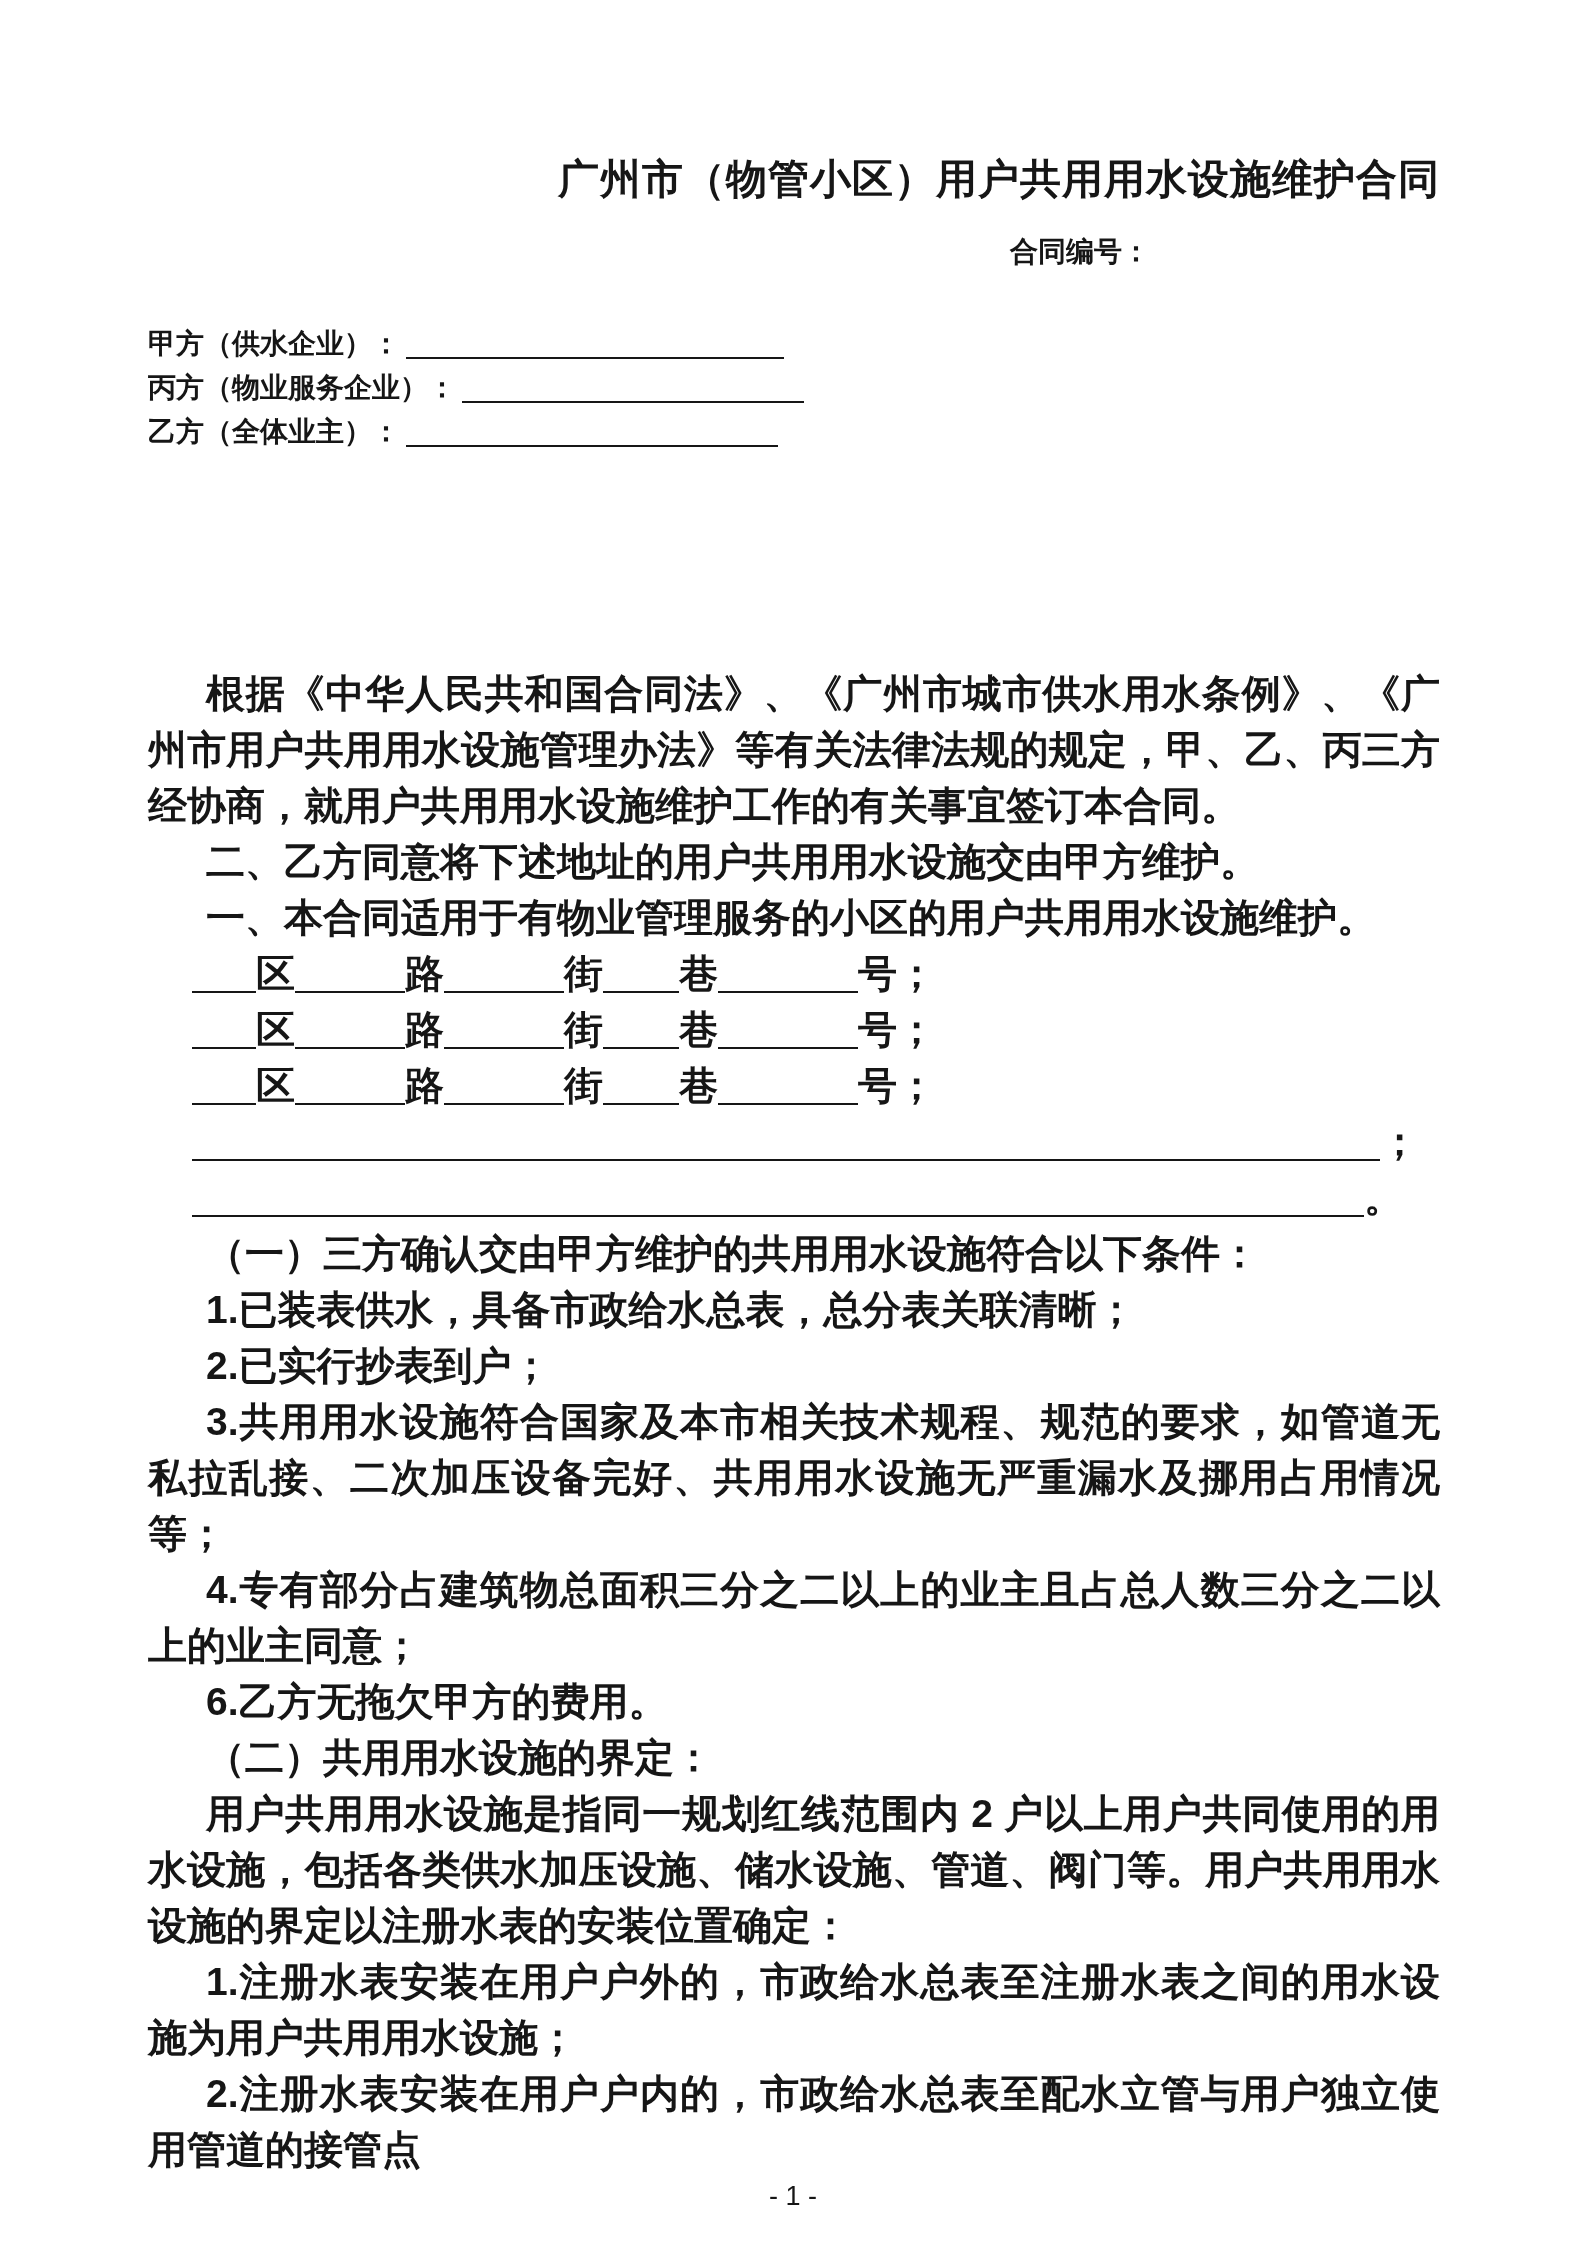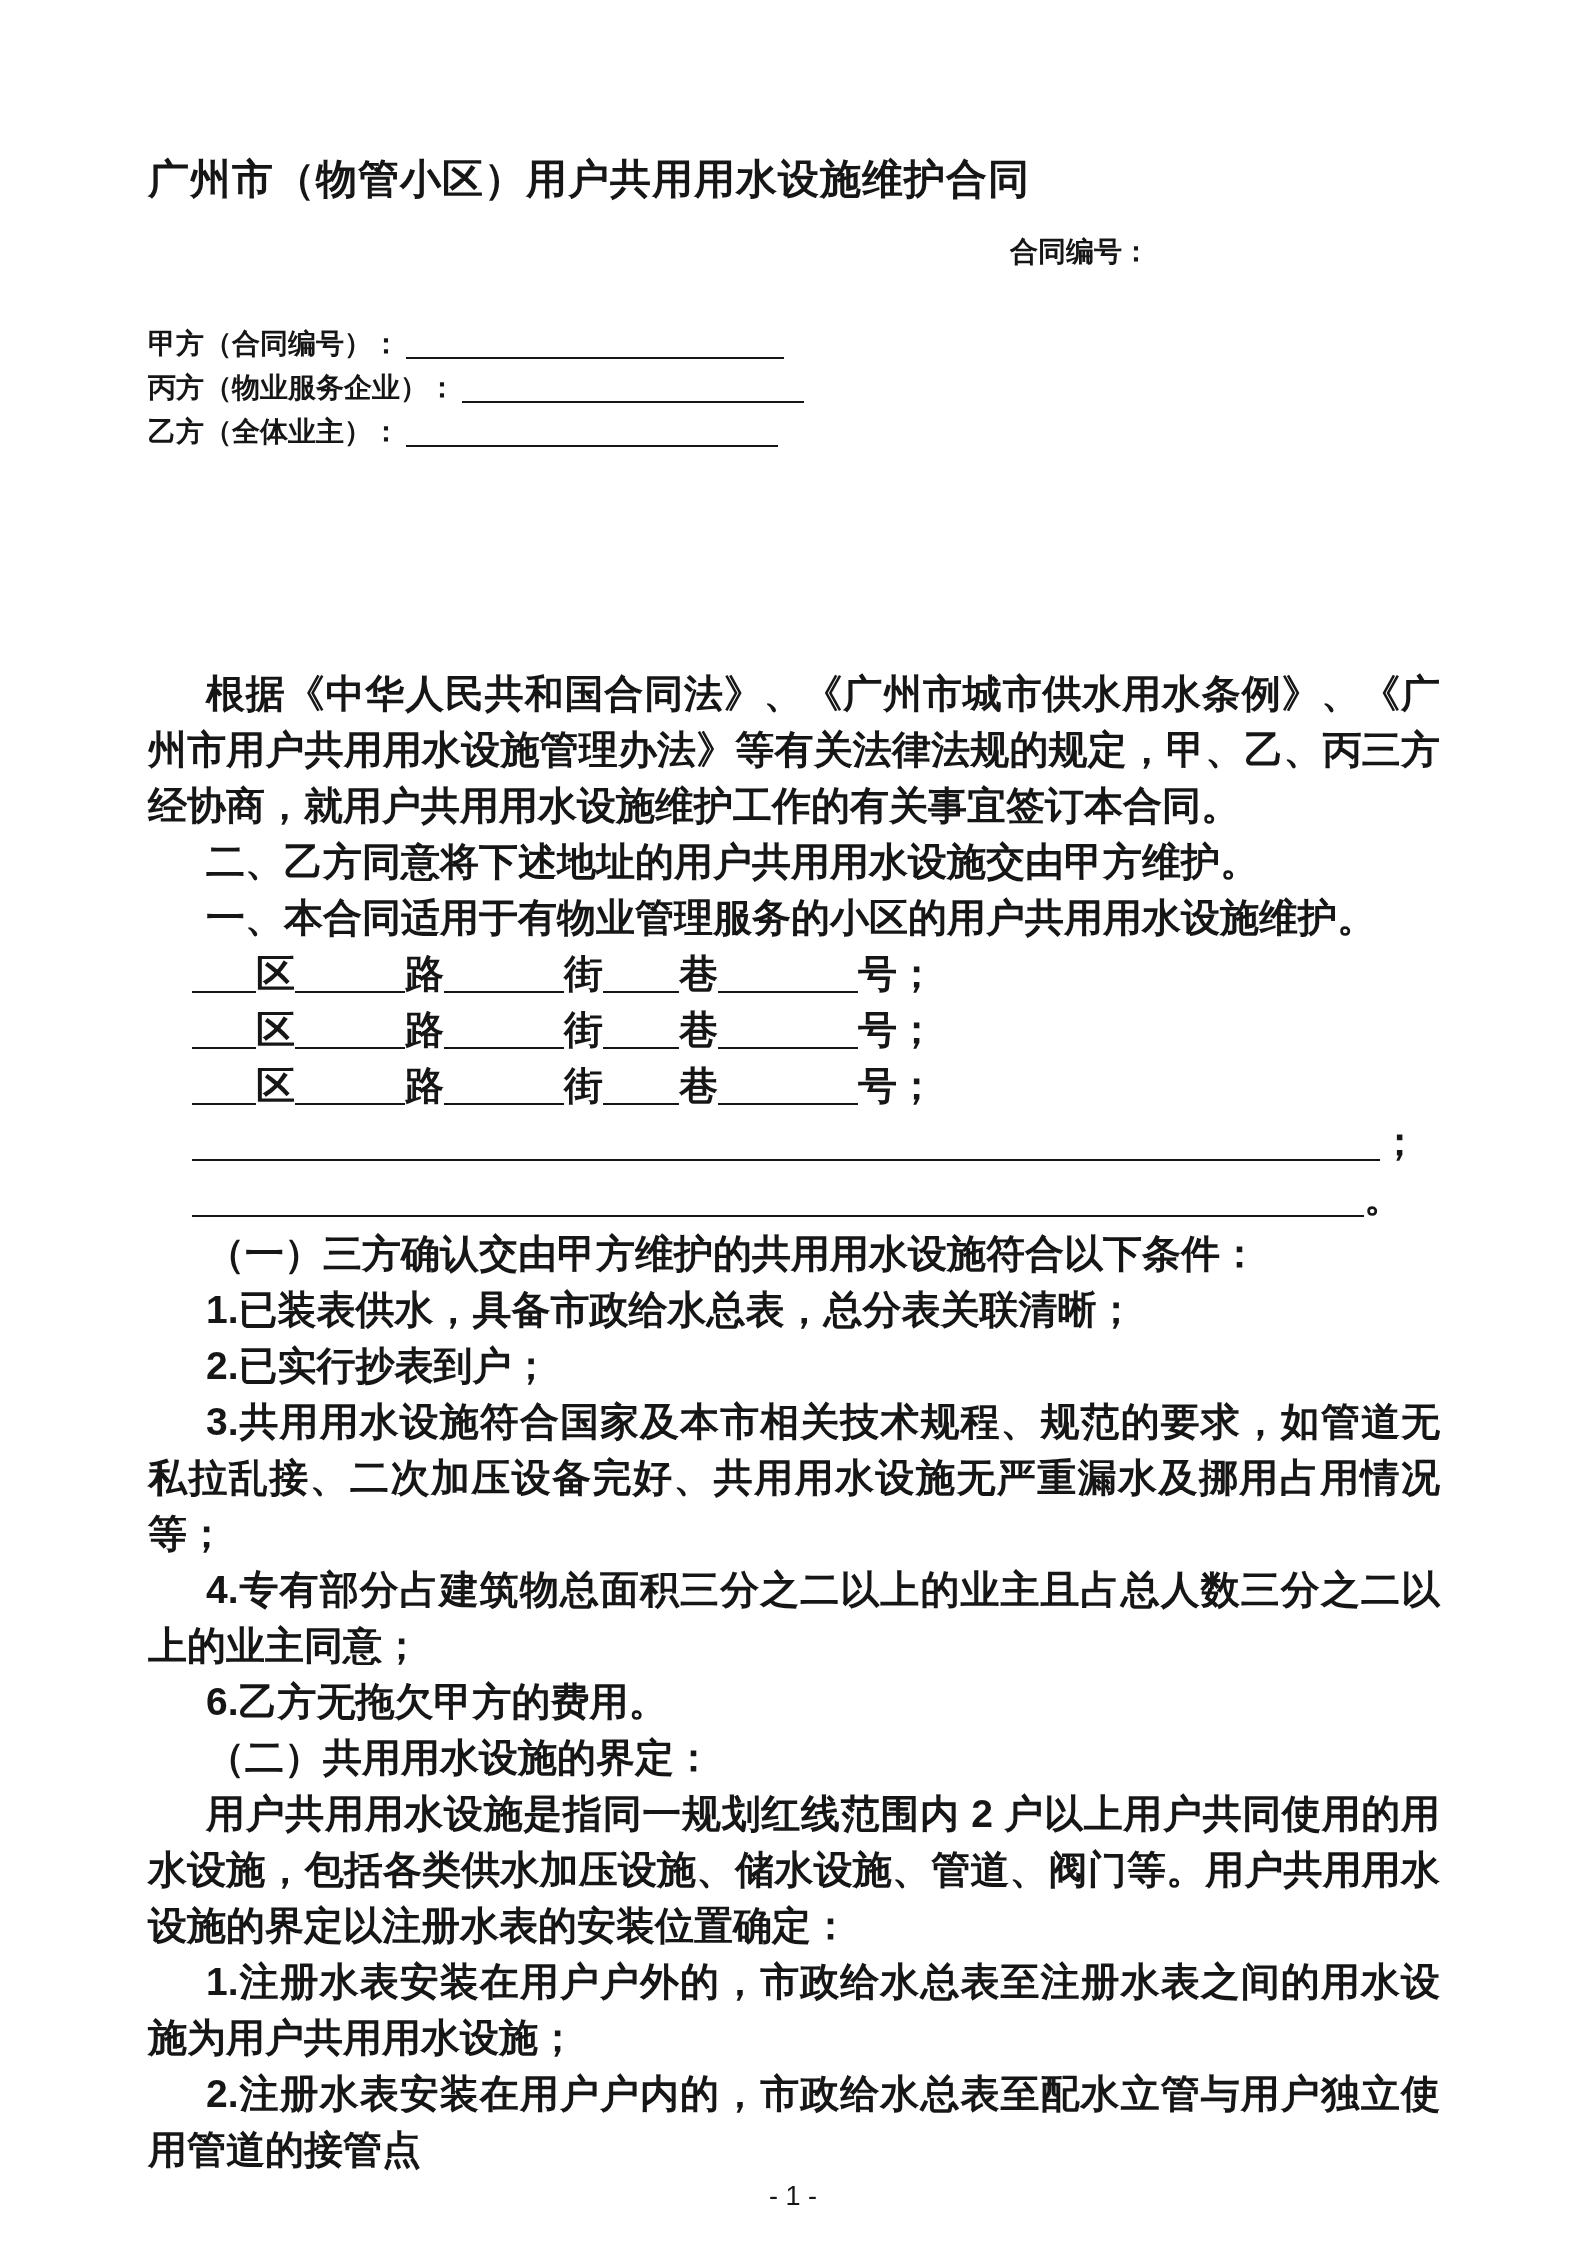--- a/index.html
+++ b/index.html
@@ -14,21 +14,21 @@
     margin: 0 auto;
     background: #ffffff;
     box-sizing: border-box;
     padding: 155px 146px 0 148px;
     font-family: "Liberation Sans", sans-serif;
     color: #161616;
   }
   .doc-title {
     font-size: 41px;
     font-weight: 700;
-    text-align: left;
+    text-align: right;
     letter-spacing: 1px;
     line-height: 1.2;
   }
   .contract-no {
     margin-top: 30px;
     padding-left: 572px;
     font-size: 28px;
     font-weight: 600;
     line-height: 36px;
     text-align: center;
@@ -92,21 +92,21 @@
 <div class="doc-page">
 
   <div class="doc-title">广州市（物管小区）用户共用用水设施维护合同</div>
 
   <div class="contract-no">
     <span>合同编号：</span><span></span>
   </div>
 
   <div class="parties">
     <div class="party-row">
-      <span>甲方（合同编号）：</span><span class="blank party-blank-a"><span></span></span>
+      <span>甲方（供水企业）：</span><span class="blank party-blank-a"><span></span></span>
     </div>
     <div class="party-row">
       <span>丙方（物业服务企业）：</span><span class="blank party-blank-c"><span></span></span>
     </div>
     <div class="party-row">
       <span>乙方（全体业主）：</span><span class="blank party-blank-b"><span></span></span>
     </div>
   </div>
 
   <div class="doc-body">

